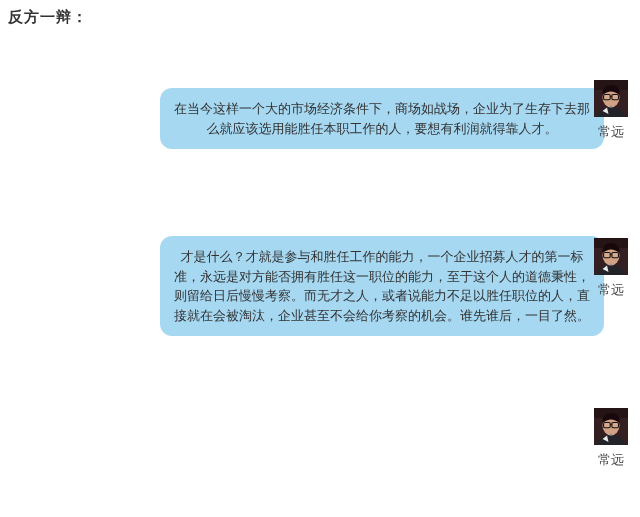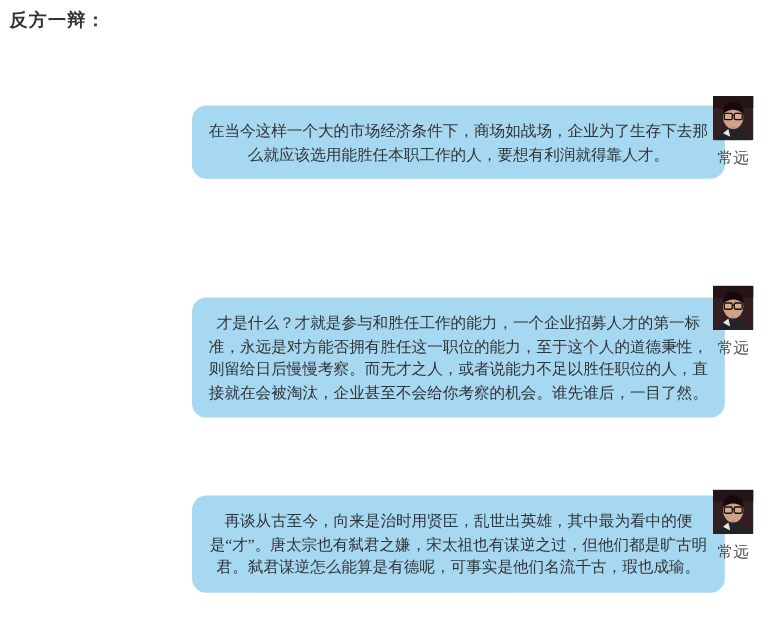--- a/index.html
+++ b/index.html
@@ -69,44 +69,41 @@
         <rect x="17.9" y="14.5" width="6.6" height="5.2" rx="1.2" fill="rgba(255,255,255,0.10)" stroke="#14110f" stroke-width="1.1"></rect>
         <line x1="16.2" y1="16.2" x2="17.9" y2="16.2" stroke="#14110f" stroke-width="1.1"></line>
         <rect x="15.2" y="25.5" width="3.6" height="5" rx="1.5" fill="#9a9a9a"></rect>
         <path d="M2 37 Q5.5 28.5 13 27.5 L21 27.5 Q28.5 28.5 32 37 Z" fill="#222229"></path>
         <path d="M8.5 31 L13 27.5 L14.5 34 Z" fill="#e9e9e9"></path>
       </svg>
     </span>
     <div class="speaker-name">常远</div>
   </div>
 
-  <div class="bubble" style="top:248px">
+  <div class="bubble" style="top:236px">
     <span>才是什么？才就是参与和胜任工作的能力，一个企业招募人才的第一标准，永远是对方能否拥有胜任这一职位的能力，至于这个人的道德秉性，则留给日后慢慢考察。而无才之人，或者说能力不足以胜任职位的人，直接就在会被淘汰，企业甚至不会给你考察的机会。谁先谁后，一目了然。</span>
   </div>
   <div class="side" style="top:238px">
     <span class="avatar">
       <svg width="34" height="37" viewBox="0 0 34 37" xmlns="http://www.w3.org/2000/svg">
         <rect width="34" height="37" fill="#331f21"></rect>
         <rect width="34" height="10" fill="#241416"></rect>
         <ellipse cx="17" cy="17.5" rx="8.5" ry="10" fill="#d2a183"></ellipse>
         <path d="M8.4 15 Q7.8 5.5 17 5 Q26.2 5.5 25.6 15 Q21 11.5 17 11.5 Q13 11.5 8.4 15 Z" fill="#17090b"></path>
         <rect x="9.6" y="14.5" width="6.6" height="5.2" rx="1.2" fill="rgba(255,255,255,0.10)" stroke="#14110f" stroke-width="1.1"></rect>
         <rect x="17.9" y="14.5" width="6.6" height="5.2" rx="1.2" fill="rgba(255,255,255,0.10)" stroke="#14110f" stroke-width="1.1"></rect>
         <line x1="16.2" y1="16.2" x2="17.9" y2="16.2" stroke="#14110f" stroke-width="1.1"></line>
         <rect x="15.2" y="25.5" width="3.6" height="5" rx="1.5" fill="#9a9a9a"></rect>
         <path d="M2 37 Q5.5 28.5 13 27.5 L21 27.5 Q28.5 28.5 32 37 Z" fill="#222229"></path>
         <path d="M8.5 31 L13 27.5 L14.5 34 Z" fill="#e9e9e9"></path>
       </svg>
     </span>
     <div class="speaker-name">常远</div>
   </div>
 
-  <div class="bubble" style="top:413px">
-    <span>再谈从古至今，向来是治时用贤臣，乱世出英雄，其中最为看中的便是“才”。唐太宗也有弑君之嫌，宋太祖也有谋逆之过，但他们都是旷古明君。弑君谋逆怎么能算是有德呢，可事实是他们名流千古，瑕也成瑜。</span>
-  </div>
   <div class="side" style="top:408px">
     <span class="avatar">
       <svg width="34" height="37" viewBox="0 0 34 37" xmlns="http://www.w3.org/2000/svg">
         <rect width="34" height="37" fill="#331f21"></rect>
         <rect width="34" height="10" fill="#241416"></rect>
         <ellipse cx="17" cy="17.5" rx="8.5" ry="10" fill="#d2a183"></ellipse>
         <path d="M8.4 15 Q7.8 5.5 17 5 Q26.2 5.5 25.6 15 Q21 11.5 17 11.5 Q13 11.5 8.4 15 Z" fill="#17090b"></path>
         <rect x="9.6" y="14.5" width="6.6" height="5.2" rx="1.2" fill="rgba(255,255,255,0.10)" stroke="#14110f" stroke-width="1.1"></rect>
         <rect x="17.9" y="14.5" width="6.6" height="5.2" rx="1.2" fill="rgba(255,255,255,0.10)" stroke="#14110f" stroke-width="1.1"></rect>
         <line x1="16.2" y1="16.2" x2="17.9" y2="16.2" stroke="#14110f" stroke-width="1.1"></line>

